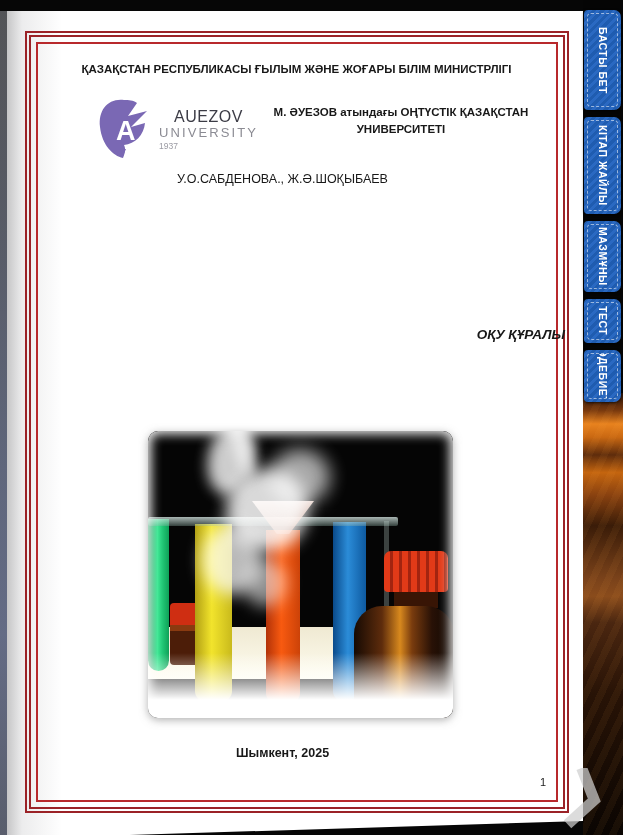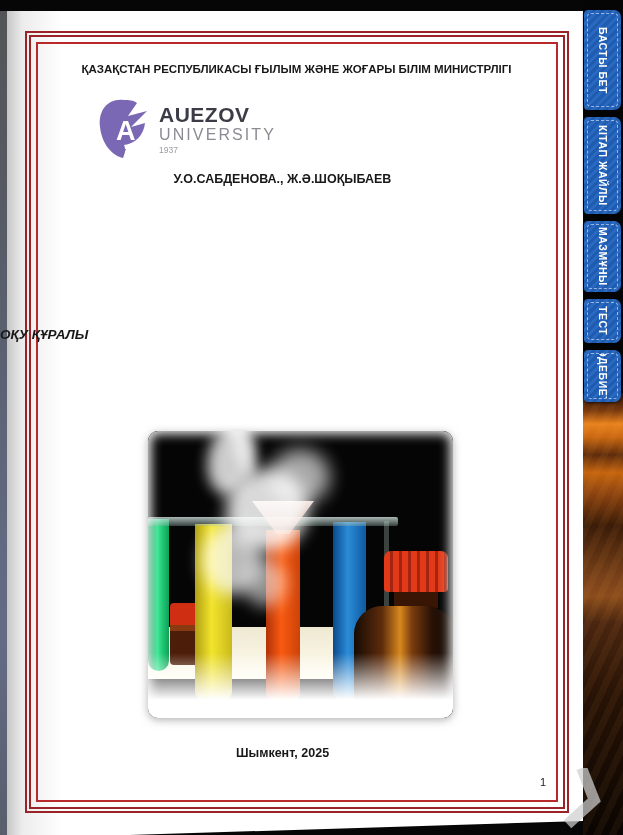--- a/index.html
+++ b/index.html
@@ -28,33 +28,33 @@
   .frame-c { position:absolute; inset:5px; border:2px solid #b8292c; }
 
   
   .ministry {
     position:absolute; top:55px; left:40px; right:30px;
     text-align:center; font-size:11.5px; font-weight:bold; color:#181818; white-space:nowrap;
   }
   .logo-row { position:absolute; top:86px; left:95px; right:38px; height:72px; display:flex; }
   .logo { width:152px; display:flex; align-items:center; }
   .logo-text { margin-left:6px; }
-  .logo-name { font-size:21px; font-weight:bold; color:#3c3c46; letter-spacing:.5px; line-height:1; }
-  .logo-sub { font-size:16px; color:#8b8b93; letter-spacing:2.1px; line-height:1.25; }
+  .logo-name { font-size:16px; font-weight:normal; color:#3c3c46; letter-spacing:.5px; line-height:1;text-align:center; }
+  .logo-sub { font-size:13px; color:#8b8b93; letter-spacing:2.1px; line-height:1.25; }
   .logo-year { font-size:8.5px; color:#9b9ba3; line-height:1.2; }
   .univ-name {
     flex:1; text-align:center; font-size:11.5px; font-weight:bold; color:#181818;
     padding:10px 4px 0 14px; line-height:1.5;
   }
-  .authors { position:absolute; top:164px; left:0; right:18px; text-align:center; font-size:12.5px; font-weight:bold; color:#181818; }
+  .authors { position:absolute; top:164px; left:0; right:18px; text-align:center; font-size:12.5px; font-weight:normal; color:#181818; }
   .book-title {
     position:absolute; top:224px; left:55px; right:45px;
     text-align:center; font-size:27px; font-weight:bold; color:#111; line-height:1.23;
   }
-  .subtitle { position:absolute; top:319px; left:0; right:18px; text-align:left; font-size:13.5px; font-weight:bold; font-style:italic; color:#181818; }
+  .subtitle { position:absolute; top:319px; left:0; right:18px; text-align:right; font-size:13.5px; font-weight:bold; font-style:italic; color:#181818; }
   .audience { position:absolute; top:355px; left:75px; right:65px; text-align:center; font-size:12.5px; color:#1a1a1a; line-height:1.6; }
   .footer-city { position:absolute; top:738px; left:0; right:18px; text-align:center; font-size:12.5px; font-weight:bold; color:#181818; }
   .page-num { position:absolute; top:768px; left:540px; font-size:11px; color:#222; }
 
   
   .photo {
     position:absolute; left:148px; top:423px; width:305px; height:287px;
     background:#050505; border-radius:10px; overflow:hidden;
     box-shadow: 0 2px 9px rgba(110,110,110,.55);
   }
@@ -150,20 +150,21 @@
             <text x="21" y="43" font-size="27" font-weight="bold" fill="#ffffff" font-family="Liberation Sans, sans-serif">A</text>
             <path d="M25 52 L31 52 L28 59 Z" fill="#7a68b4"></path>
           </svg>
         </span>
         <span class="logo-text">
           <div class="logo-name">AUEZOV</div>
           <div class="logo-sub">UNIVERSITY</div>
           <div class="logo-year">1937</div>
         </span>
       </div>
+      <div class="univ-name">М. ӘУЕЗОВ атындағы ОҢТҮСТІК ҚАЗАҚСТАН УНИВЕРСИТЕТІ</div>
     </div>
 
     <div class="authors">У.О.САБДЕНОВА., Ж.Ә.ШОҚЫБАЕВ</div>
 
 
     <div class="subtitle">ОҚУ ҚҰРАЛЫ</div>
 
 
     <div class="photo">
       <div class="p-table"></div>

